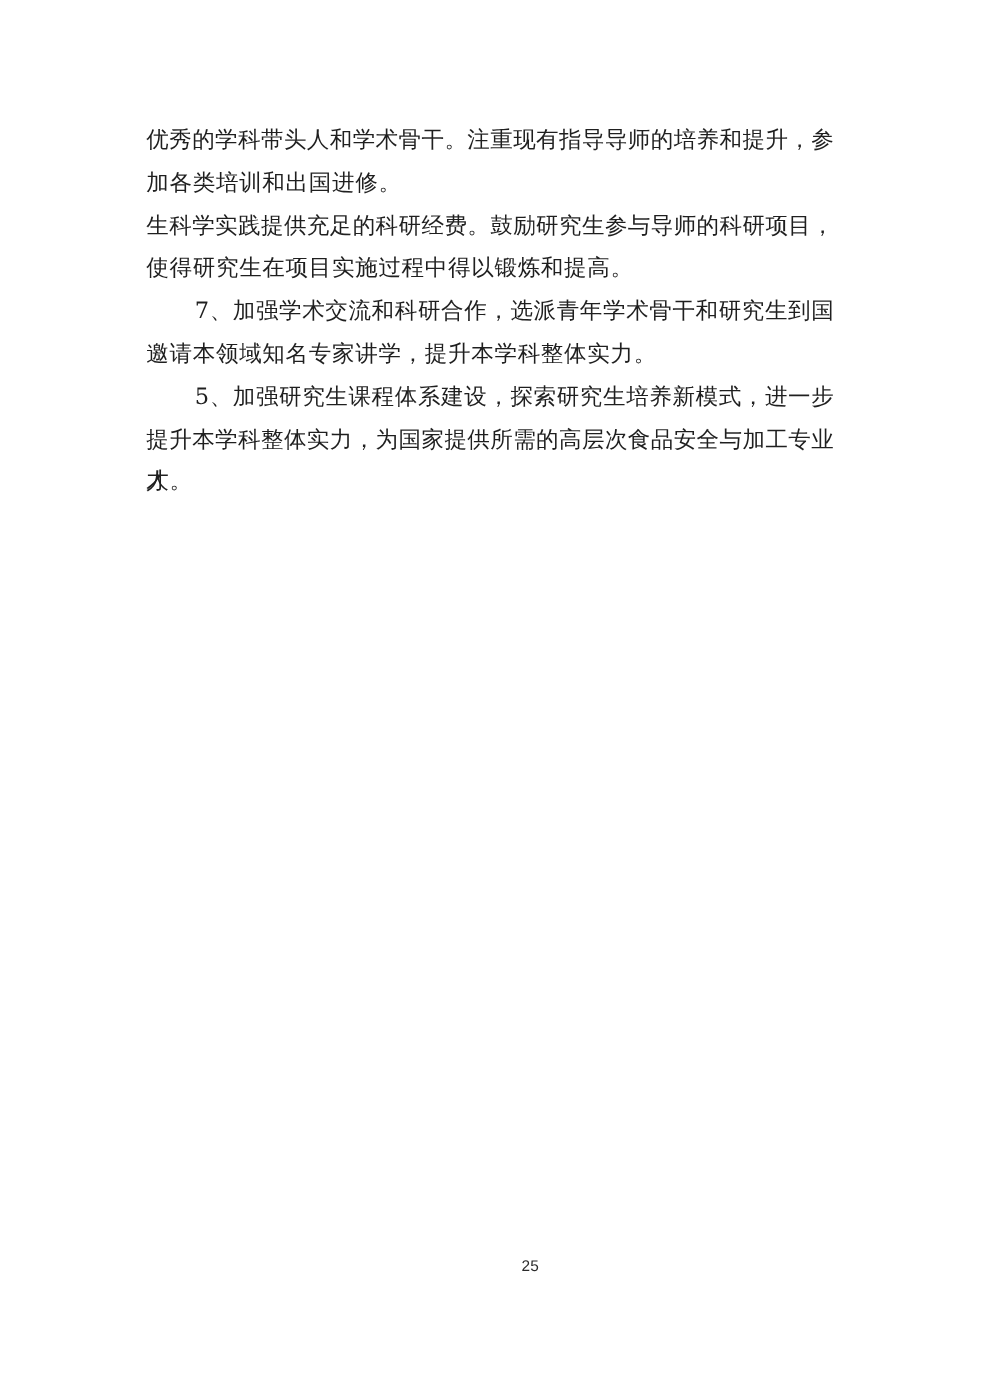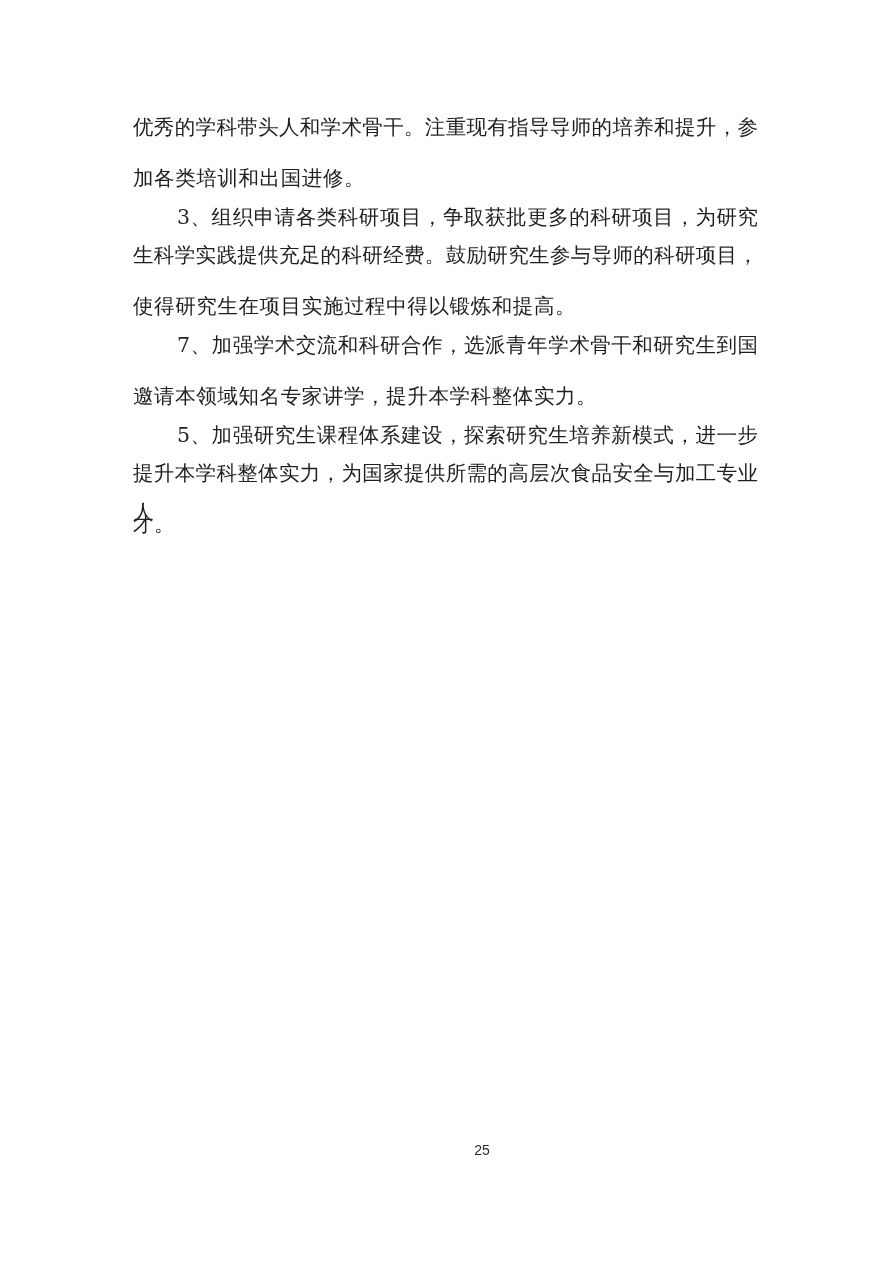--- a/index.html
+++ b/index.html
@@ -36,21 +36,20 @@
     overflow: visible;
   }
   .line.justify {
     text-align: justify;
     text-align-last: justify;
   }
   .line.plain {
     text-align: left;
     text-align-last: left;
     letter-spacing: 0.6px;
-    margin-top: 12px;
   }
   .line.indent {
     text-indent: 44px;
   }
   .page-number {
     position: absolute;
     left: 0;
     top: 1141px;
     width: 892px;
     text-align: center;
@@ -67,21 +66,20 @@
 <div class="page">
 
   <div class="textblock">
 
     <div>
       <div class="line justify">优秀的学科带头人和学术骨干。注重现有指导导师的培养和提升，参</div>
       <div class="line plain">加各类培训和出国进修。</div>
     </div>
 
     <div>
-      <div class="line justify indent">3、组织申请各类科研项目，争取获批更多的科研项目，为研究</div>
       <div class="line justify">生科学实践提供充足的科研经费。鼓励研究生参与导师的科研项目，</div>
       <div class="line plain">使得研究生在项目实施过程中得以锻炼和提高。</div>
     </div>
 
     <div>
       <div class="line justify indent">7、加强学术交流和科研合作，选派青年学术骨干和研究生到国</div>
       <div class="line plain">邀请本领域知名专家讲学，提升本学科整体实力。</div>
     </div>
 
     <div>

